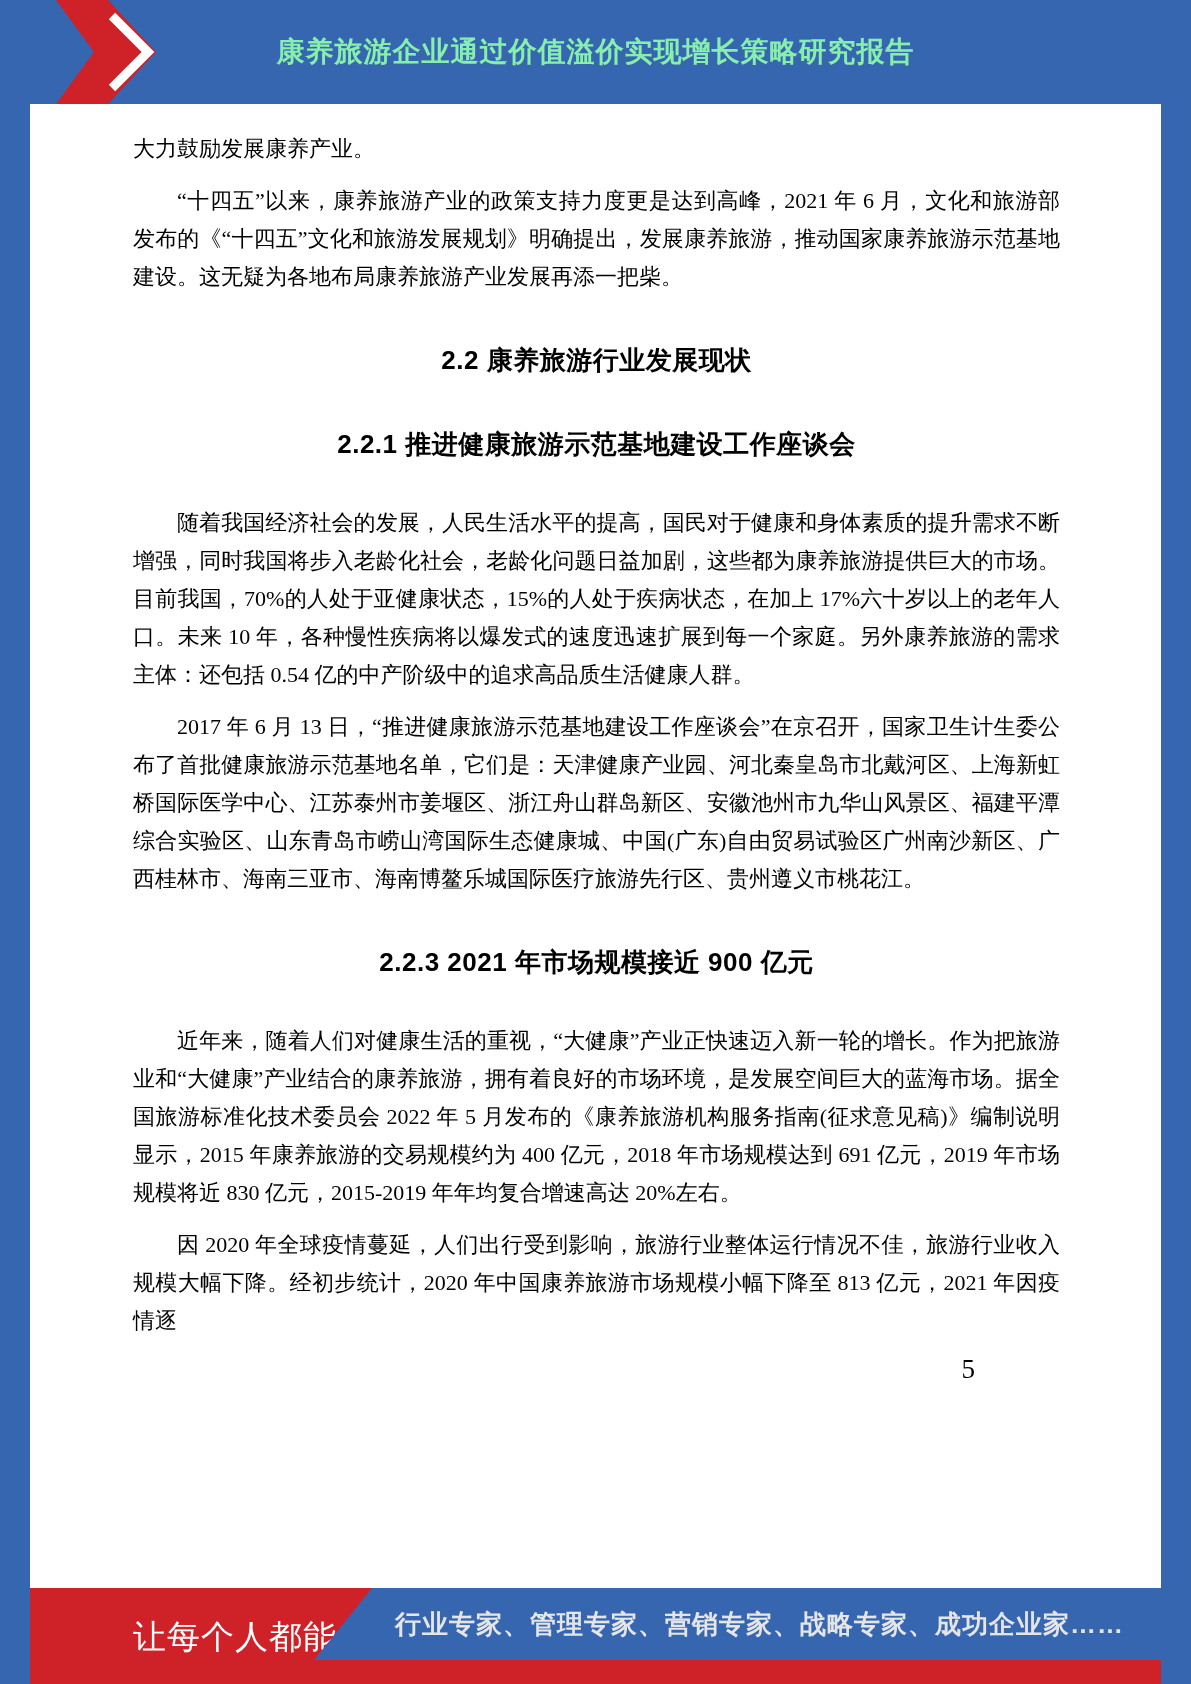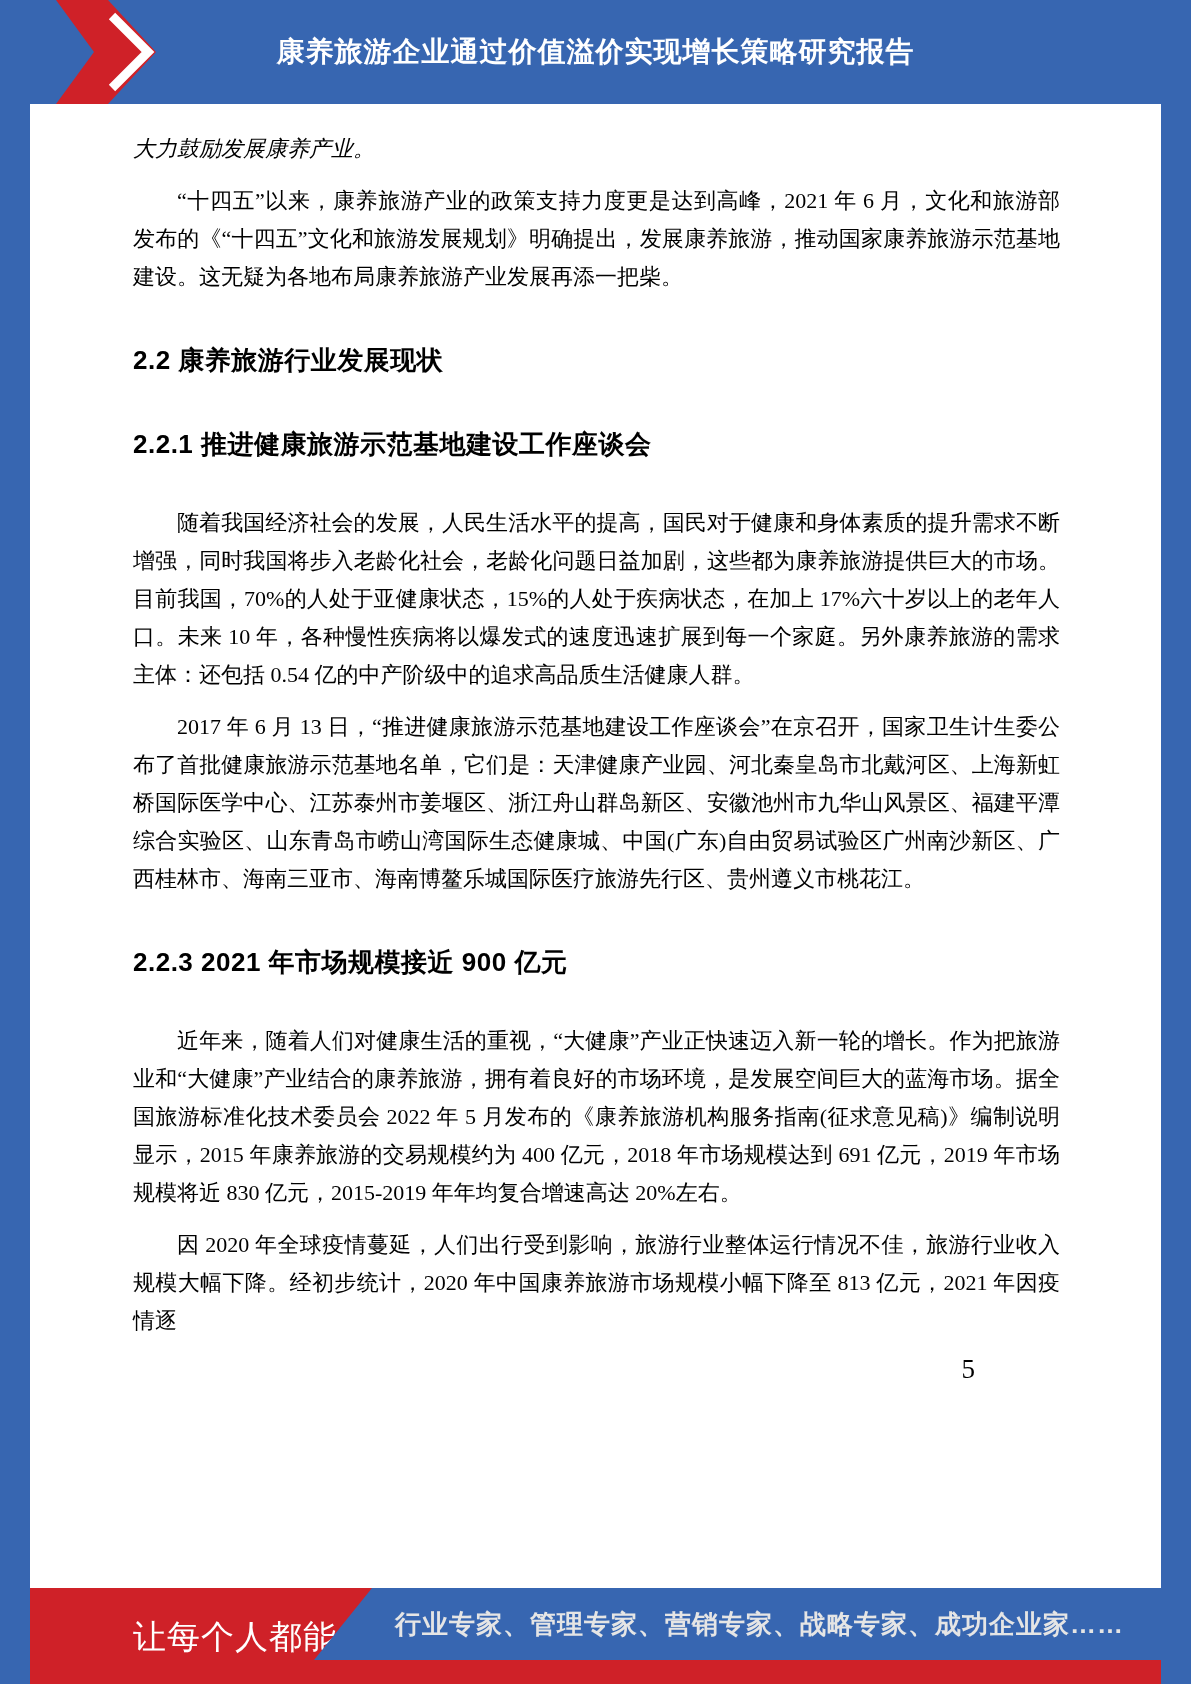--- a/index.html
+++ b/index.html
@@ -17,44 +17,45 @@
   .edge.left { left:0; }
   .edge.right { right:0; }
 
   .header {
     position:absolute; left:30px; right:30px; top:0; height:104px;
     background:var(--blue,#3766B1);
     display:flex; align-items:center; justify-content:center;
     z-index:2;
   }
   .header h1 {
-    color:#ffffff;
+    color:#86efac;
     font-family:"Liberation Sans","DejaVu Sans",sans-serif;
     font-size:28px; font-weight:bold; letter-spacing:1px;
     white-space:nowrap;
   }
   .chevron { position:absolute; left:26px; top:0; }
   .chevron-body { fill:var(--red,#CF2128); }
   .chevron-line { fill:none; stroke:#ffffff; stroke-width:9; }
 
   .content {
     position:absolute; top:104px; left:133px; right:131px;
     padding-top:26px;
   }
   p.para {
     font-size:22px; line-height:38px;
     text-align:justify; text-indent:2em;
     margin:0 0 14px 0;
   }
-  p.para.no-indent { text-indent:0;font-style:italic; }
+  p.para.no-indent { text-indent:0; }
   h2.sec, h3.sec {
     font-family:"Liberation Sans","DejaVu Sans",sans-serif;
     font-size:26px; line-height:40px; font-weight:bold;
     letter-spacing:0.5px;
     margin:44px 0 40px 0;
+    text-align:center;
   }
   .page-number {
     text-align:right; padding-right:85px;
     font-size:27px; margin-top:10px;
   }
 
   .footer {
     position:absolute; left:30px; right:30px; bottom:0; height:96px;
     background:var(--red,#CF2128);
     overflow:hidden; z-index:2;

